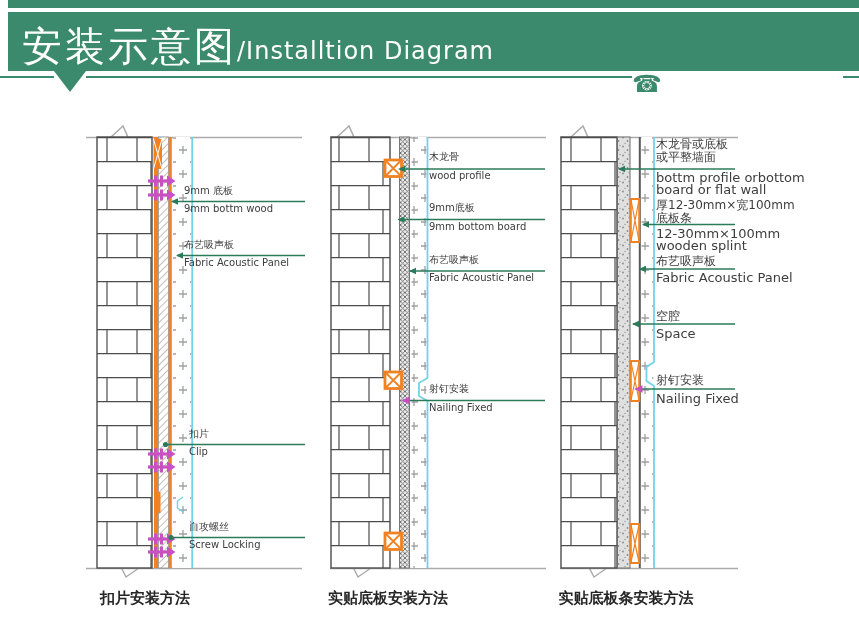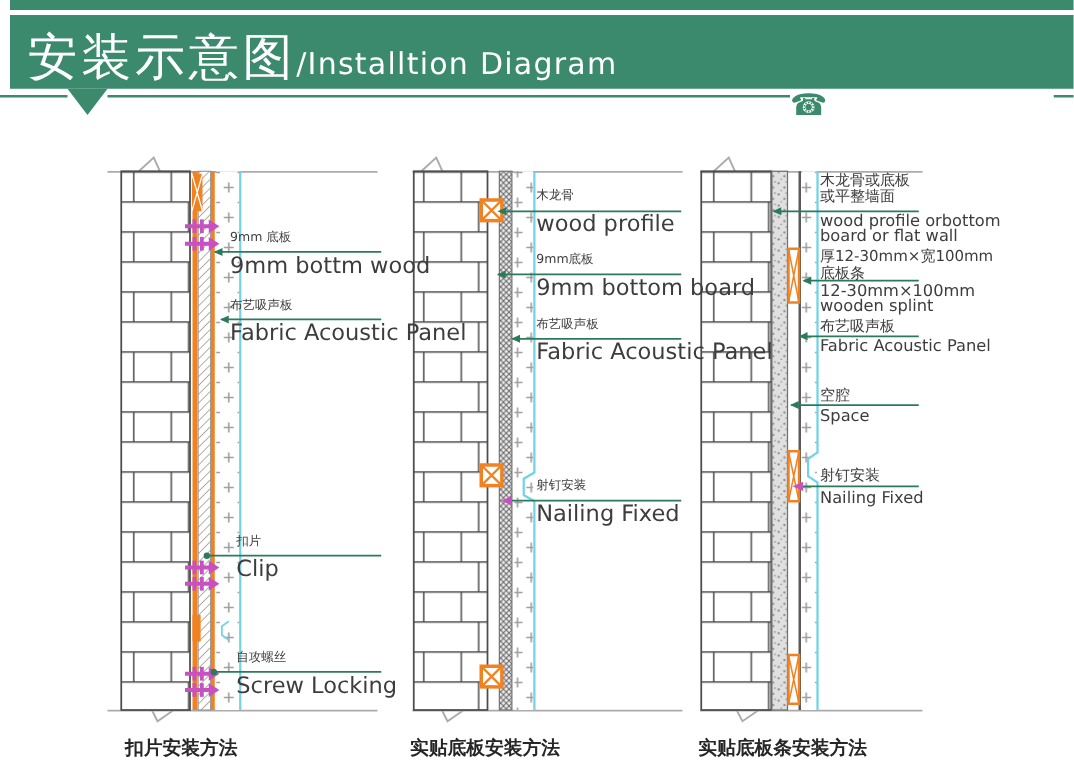--- a/index.html
+++ b/index.html
@@ -14,21 +14,21 @@
   .rule{top:76px;height:2px;background:#3c8a6e;}
   .rule-a{left:0;width:54px;}
   .rule-b{left:86px;width:546px;}
   .rule-c{left:843px;width:16px;}
   .notch{left:54px;top:71px;width:0;height:0;border-left:16px solid transparent;border-right:16px solid transparent;border-top:21px solid #3c8a6e;}
   .phone{left:632px;top:70px;color:#3c8a6e;font-size:27px;letter-spacing:2px;display:flex;align-items:center;gap:6px;font-weight:500;}
   .phone .ph-icon{font-size:24px;letter-spacing:0;}
   
   .lbl{position:absolute;white-space:nowrap;line-height:1;color:#3d3d3d;text-align:right;}
   .cn{font-size:10px;}
-  .en{font-size:18px;}
+  .en{font-size:10px;}
   .sm.cn{font-size:12px;}
   .sm.en{font-size:13px;}
   .caption{position:absolute;top:589px;font-size:15px;font-weight:bold;color:#262626;text-align:center;white-space:nowrap;}
   svg{position:absolute;left:0;top:0;}
 </style>
 </head>
 <body>
 
 <div class="abs top-strip"></div>
 <div class="abs banner">
@@ -218,21 +218,21 @@
 <div class="lbl en" style="left:429px;top:171px">wood profile</div>
 <div class="lbl cn" style="left:429px;top:203px">9mm底板</div>
 <div class="lbl en" style="left:429px;top:222px">9mm bottom board</div>
 <div class="lbl cn" style="left:429px;top:255px">布艺吸声板</div>
 <div class="lbl en" style="left:429px;top:273px">Fabric Acoustic Panel</div>
 <div class="lbl cn" style="left:429px;top:384px">射钉安装</div>
 <div class="lbl en" style="left:429px;top:403px">Nailing Fixed</div>
 
 <div class="lbl cn sm" style="left:656px;top:138px">木龙骨或底板</div>
 <div class="lbl cn sm" style="left:656px;top:151px">或平整墙面</div>
-<div class="lbl en sm" style="left:656px;top:171px">wood profile orbottom</div>
+<div class="lbl en sm" style="left:656px;top:171px">bottm profile orbottom</div>
 <div class="lbl en sm" style="left:656px;top:183px">board or flat wall</div>
 <div class="lbl cn sm" style="left:656px;top:199px">厚12-30mm×宽100mm</div>
 <div class="lbl cn sm" style="left:656px;top:211.5px">底板条</div>
 <div class="lbl en sm" style="left:656px;top:226.5px">12-30mm×100mm</div>
 <div class="lbl en sm" style="left:656px;top:239px">wooden splint</div>
 <div class="lbl cn sm" style="left:656px;top:254.5px">布艺吸声板</div>
 <div class="lbl en sm" style="left:656px;top:271px">Fabric Acoustic Panel</div>
 <div class="lbl cn sm" style="left:656px;top:310px">空腔</div>
 <div class="lbl en sm" style="left:656px;top:326.5px">Space</div>
 <div class="lbl cn sm" style="left:656px;top:374px">射钉安装</div>

